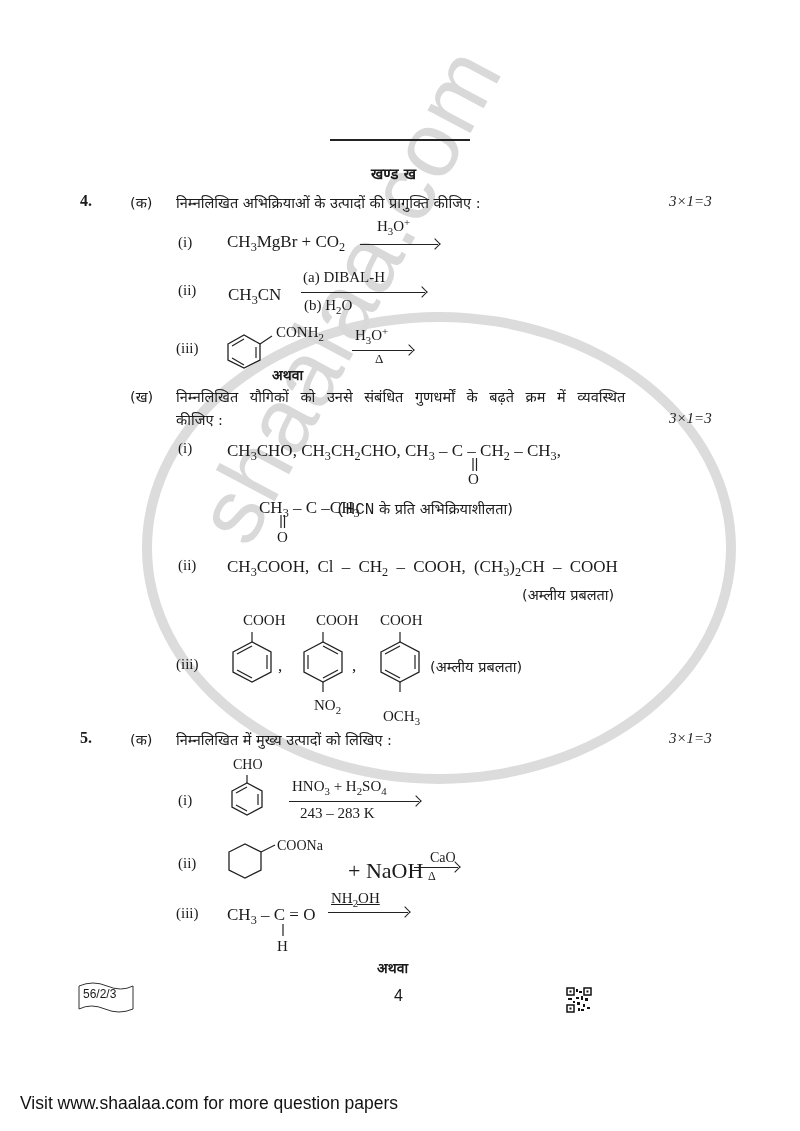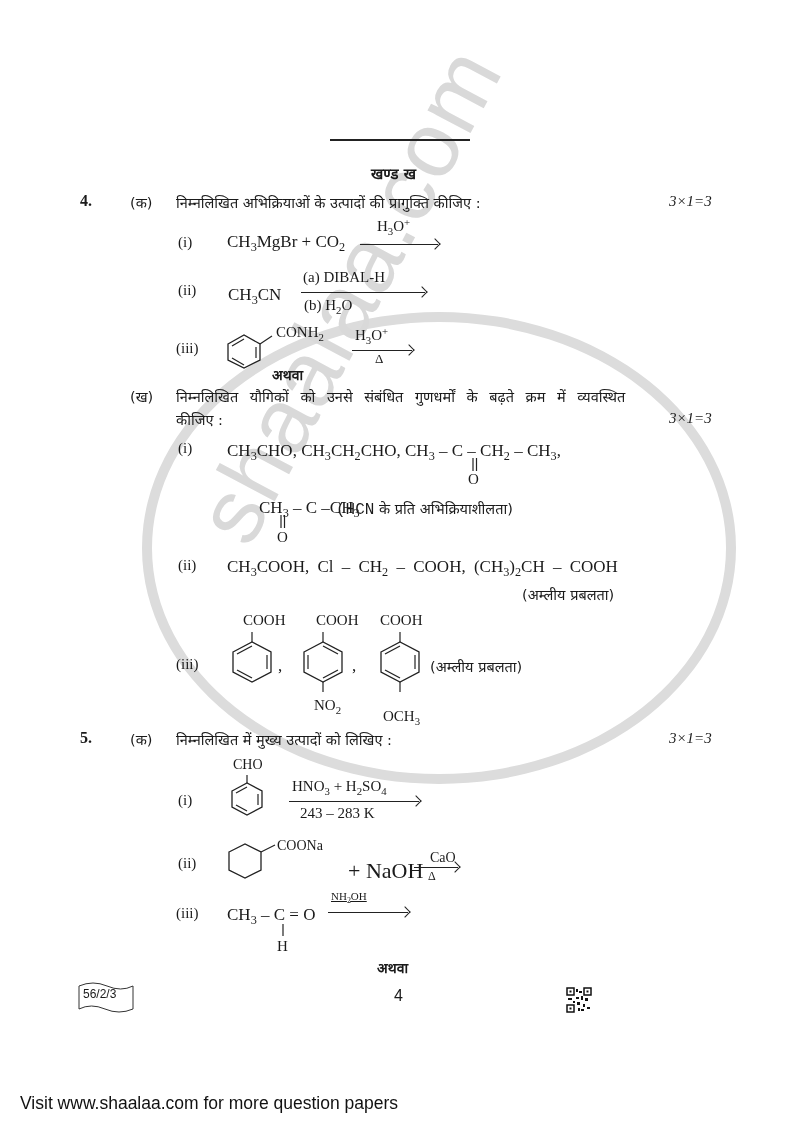--- a/index.html
+++ b/index.html
@@ -156,21 +156,21 @@
 <div class="abs chem" style="left:418px; top:850px; font-size:14px;margin-left:12px;">CaO</div>
 <div class="arrow" style="left:414px; top:867px; width:44px;"></div>
 <div class="abs chem" style="left:428px; top:869px; font-size:12px;">Δ</div>
 
 <div class="abs lbl" style="left:176px; top:905px;">(iii)</div>
 <div class="abs chem" style="left:227px; top:905px;">CH<sub>3</sub> – C = O</div>
 <svg style="left:282px; top:924px;" width="2" height="14">
   <line x1="1" y1="0" x2="1" y2="12" stroke="#222" stroke-width="1.2"></line>
 </svg>
 <div class="abs chem" style="left:277px; top:938px; font-size:15px;">H</div>
-<div class="abs chem" style="left:331px; top:890px; font-size:11px;text-decoration:underline;">NH<sub>2</sub>OH</div>
+<div class="abs chem" style="left:331px; top:890px; font-size:15px;text-decoration:underline;">NH<sub>2</sub>OH</div>
 <div class="arrow" style="left:328px; top:912px; width:80px;"></div>
 
 <div class="abs hindi" style="left:377px; top:958px; font-size:14px; font-weight:bold;">अथवा</div>
 
 <svg class="code-box" viewBox="0 0 58 30">
   <path d="M2,4 Q16,-2 30,4 T56,4 L56,27 Q42,33 28,27 T2,27 Z" fill="none" stroke="#333" stroke-width="1"></path>
 </svg>
 <div class="abs sans" style="left:83px; top:987px; font-size:12px;">56/2/3</div>
 
 <div class="abs sans" style="left:394px; top:987px; font-size:16px;">4</div>

